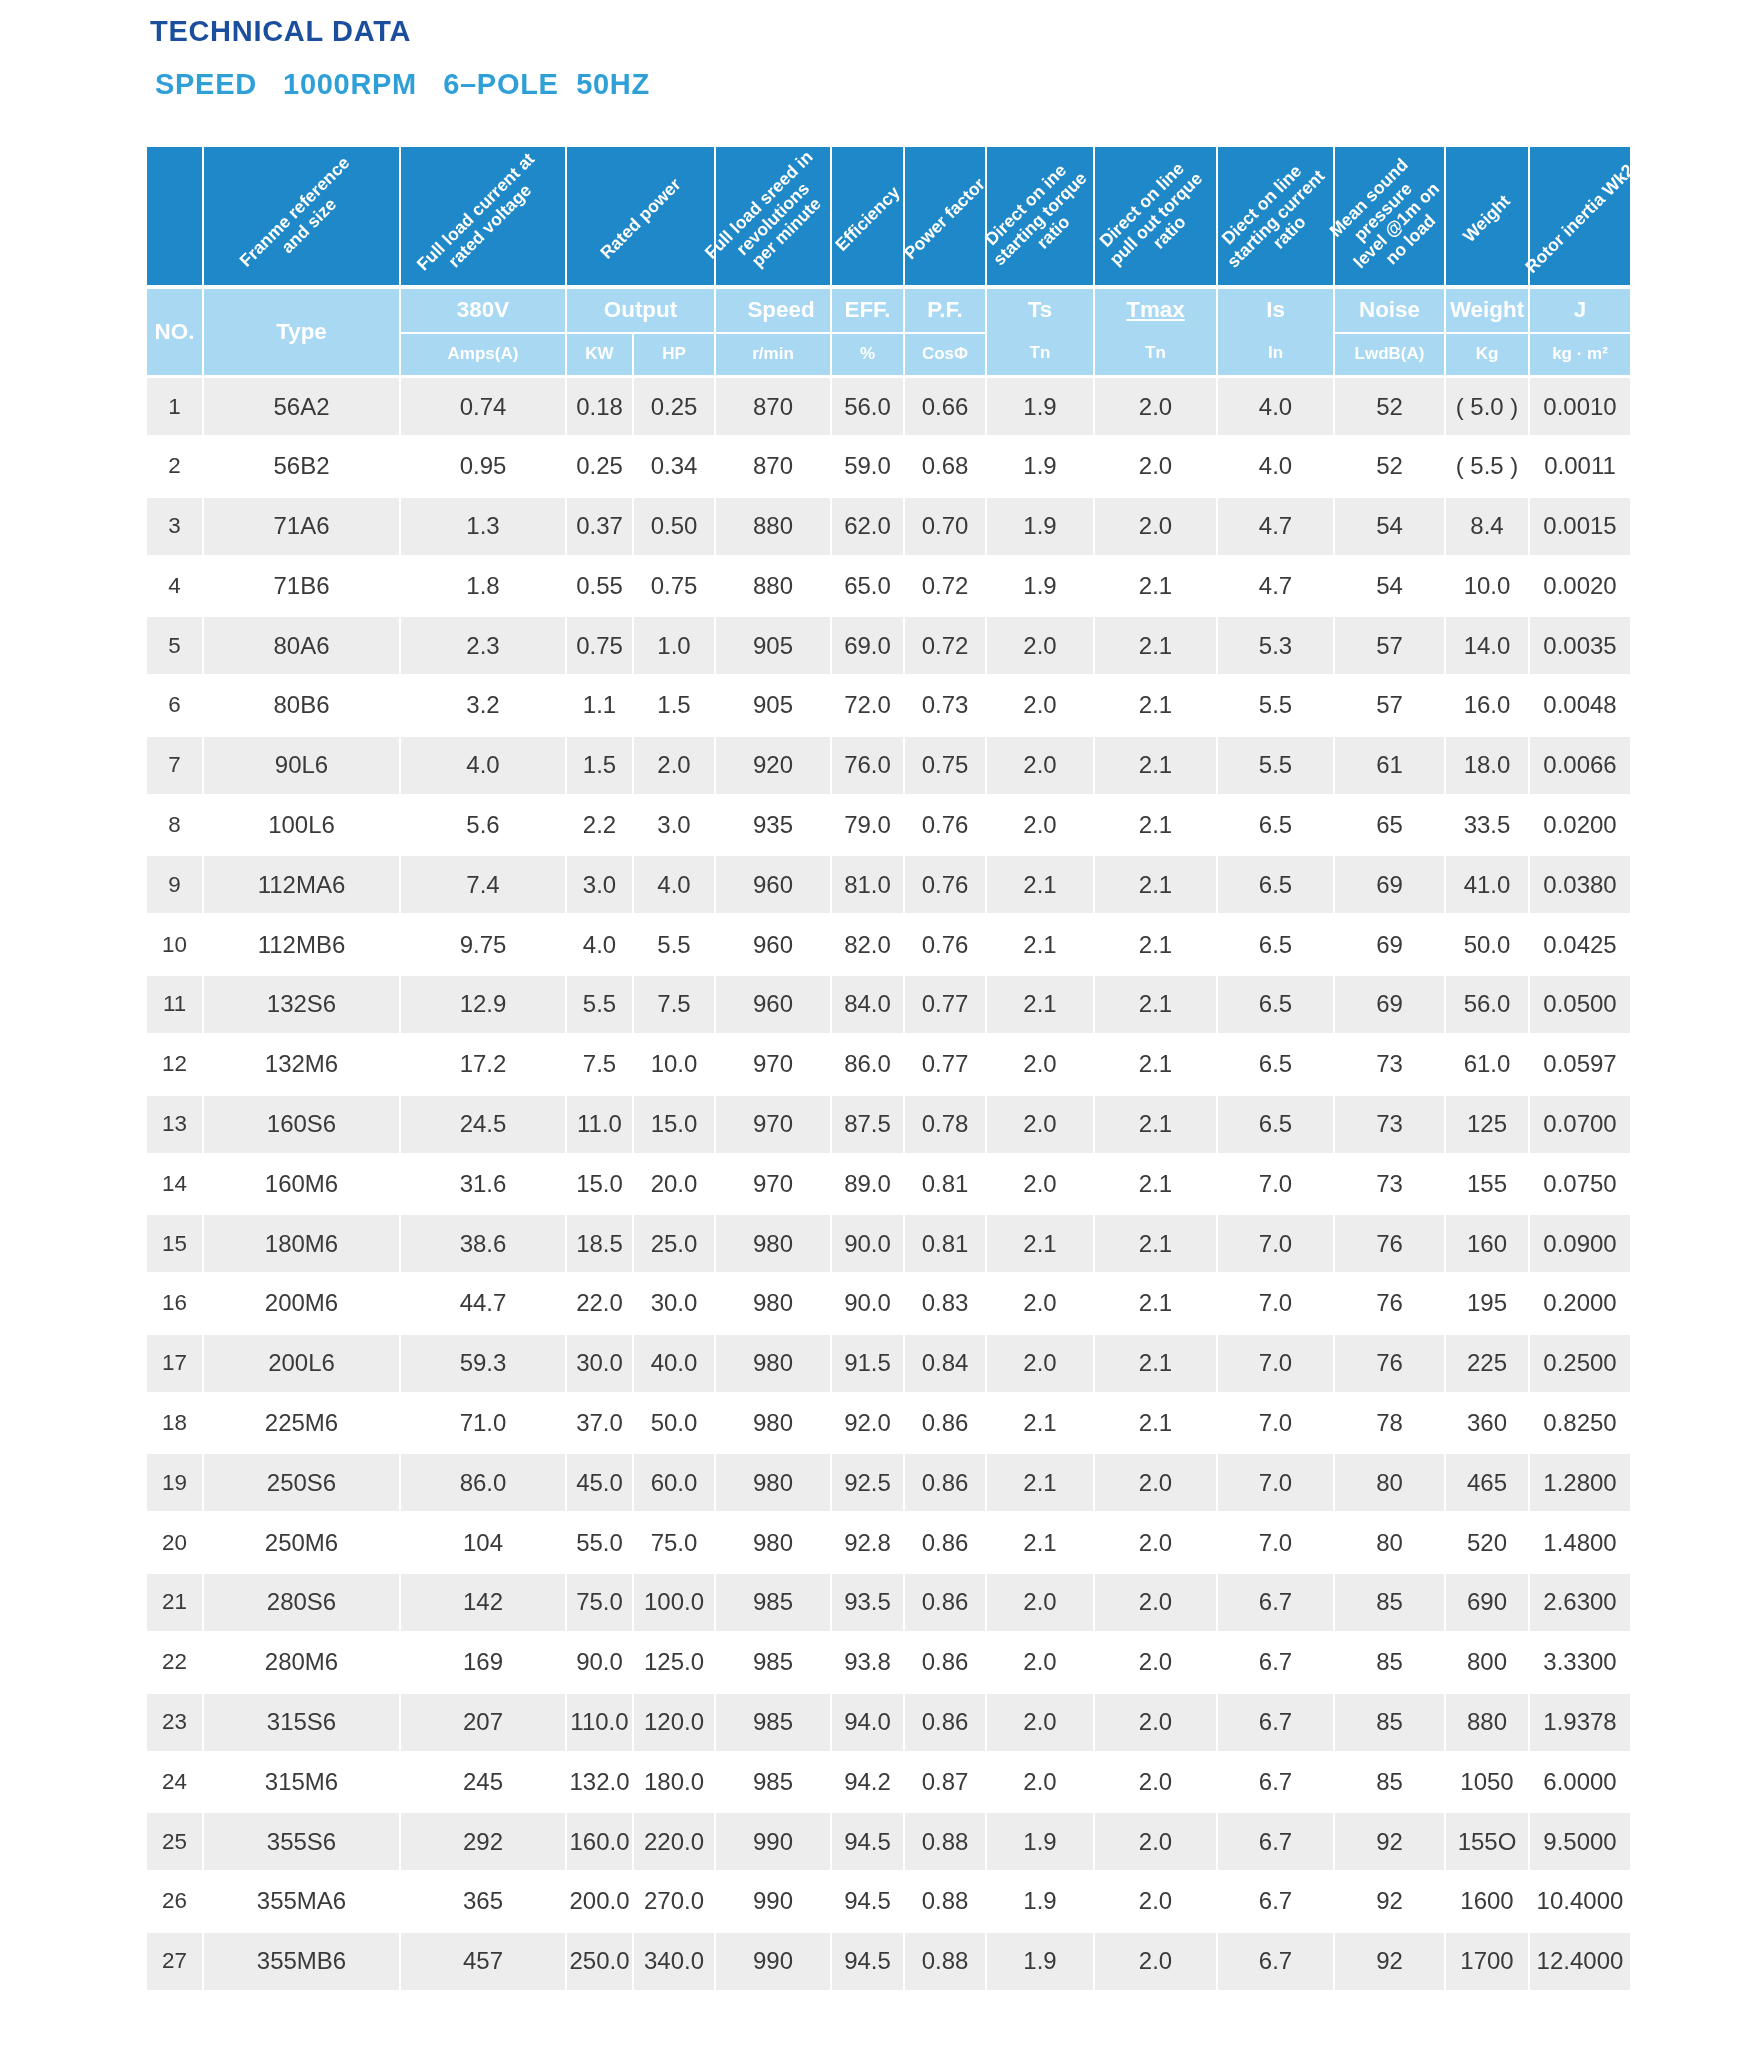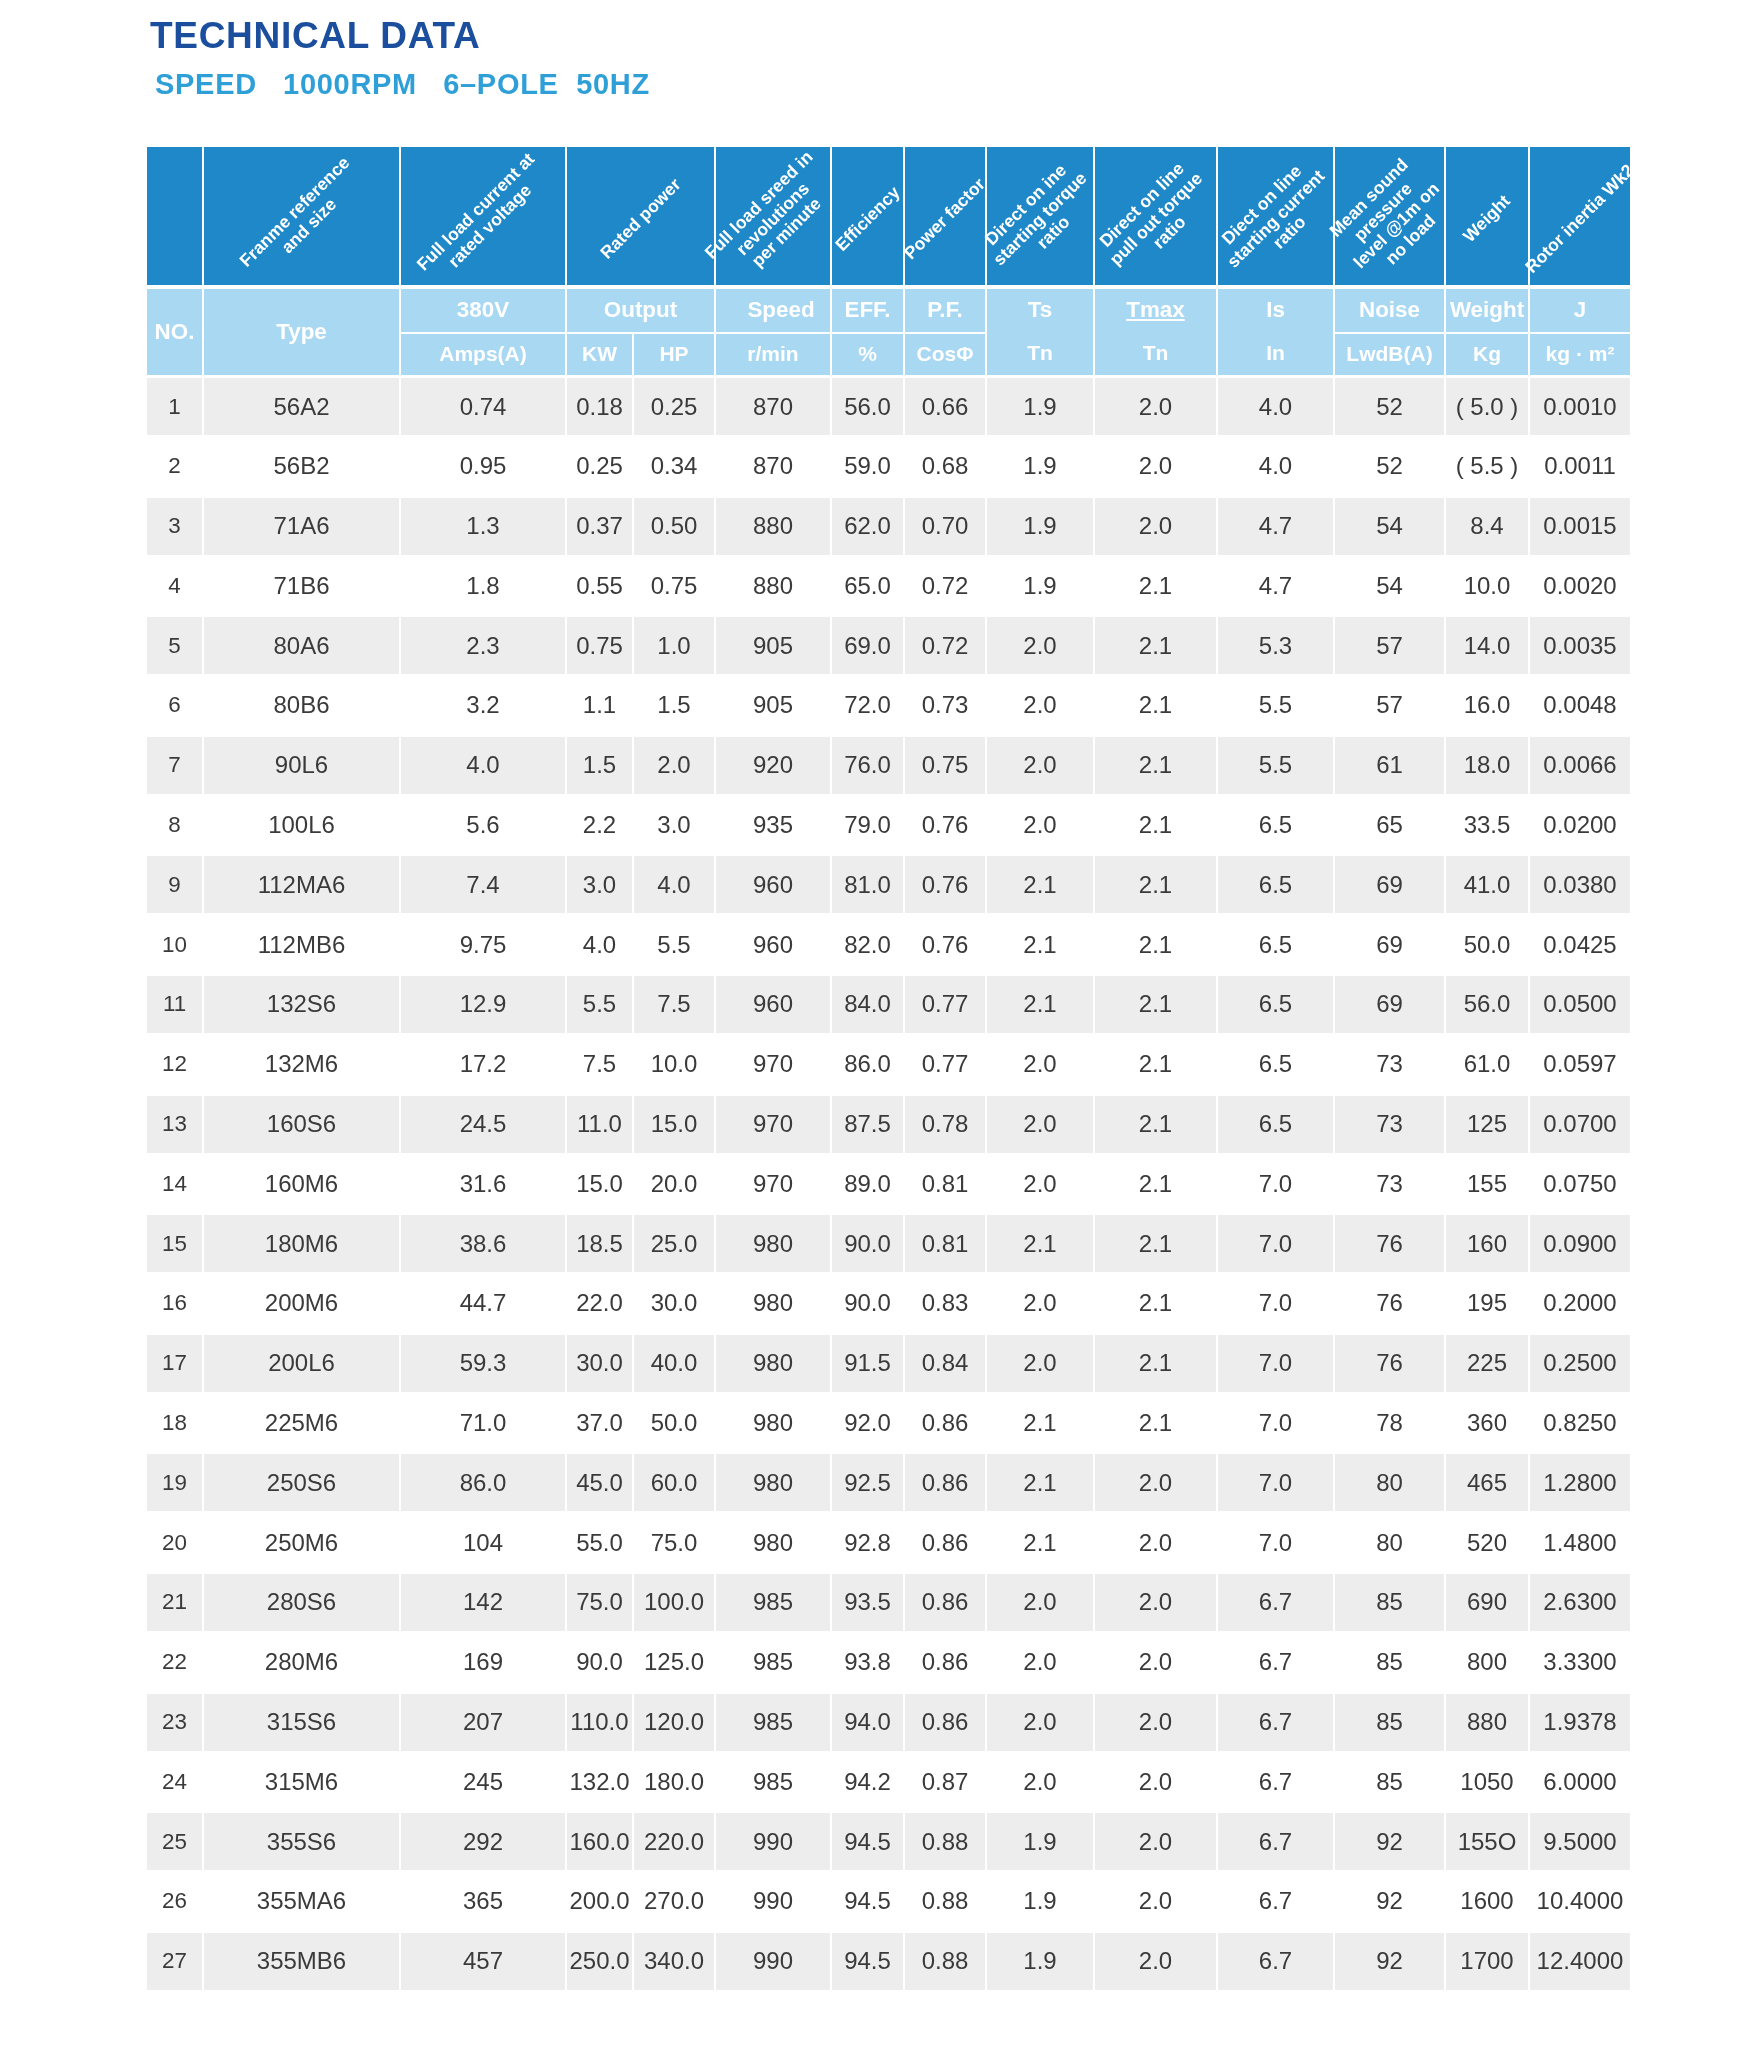--- a/index.html
+++ b/index.html
@@ -3,21 +3,21 @@
 <meta charset="utf-8">
 <style>
   html,body{margin:0;padding:0;background:#ffffff;}
   body{
     width:1758px;height:2066px;position:relative;
     font-family:"Liberation Sans","DejaVu Sans",sans-serif;
     -webkit-font-smoothing:antialiased;
   }
   .title{
     position:absolute;left:150px;top:15.4px;
-    font-size:37px;font-weight:800;letter-spacing:0.7px;
+    font-size:29px;font-weight:800;letter-spacing:0.7px;
     color:var(--title-blue,#1b4f9e);
   }
   .subtitle{
     position:absolute;left:155px;top:68px;
     font-size:29px;font-weight:700;letter-spacing:0.7px;
     color:var(--subtitle-blue,#2f9fd8);
     white-space:pre;
   }
   .table{
     position:absolute;left:147px;top:147px;width:1483px;
@@ -44,21 +44,21 @@
   
   .band-light{
     background:var(--subheader-blue,#a9d8f3);
     grid-template-rows:43px 43px;
     margin-bottom:3.5px;
   }
   .band-light .scell{
     box-sizing:border-box;display:flex;align-items:center;justify-content:center;
     color:#ffffff;font-weight:700;font-size:22.4px;
   }
-  .band-light .scell.bottom{font-size:21px;}
+  .band-light .scell.bottom{font-size:17px;}
   .band-light .scell.vline{border-right:2.1px solid #ffffff;}
   .band-light .scell.hline{border-top:2.1px solid #ffffff;}
   
   .row{
     height:57px;margin-bottom:2.8px;
   }
   .row:nth-child(odd){background:var(--row-gray,#ededed);}
   .row:nth-child(even){background:#ffffff;}
   .row .cell{
     box-sizing:border-box;display:flex;align-items:center;justify-content:center;

